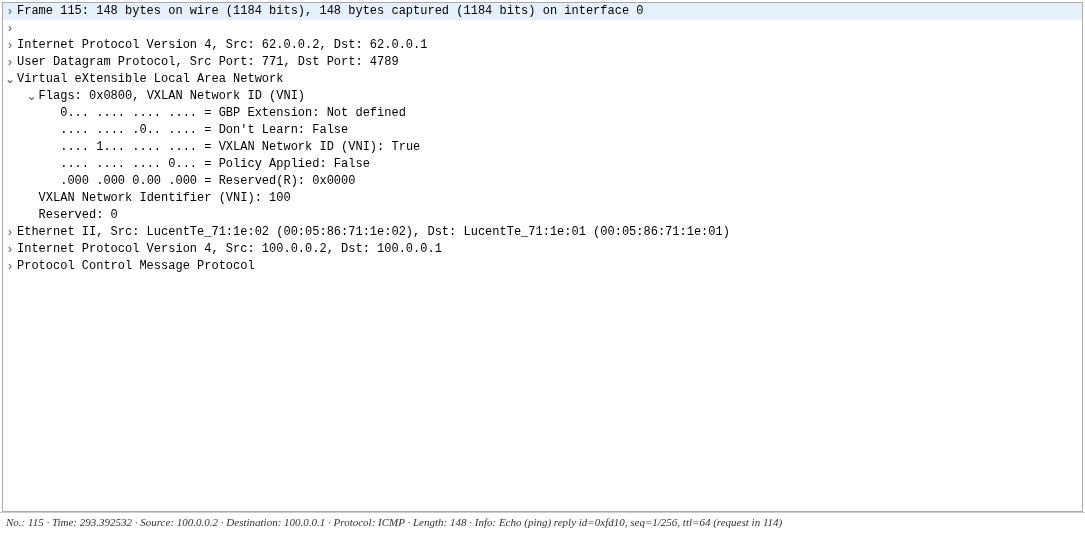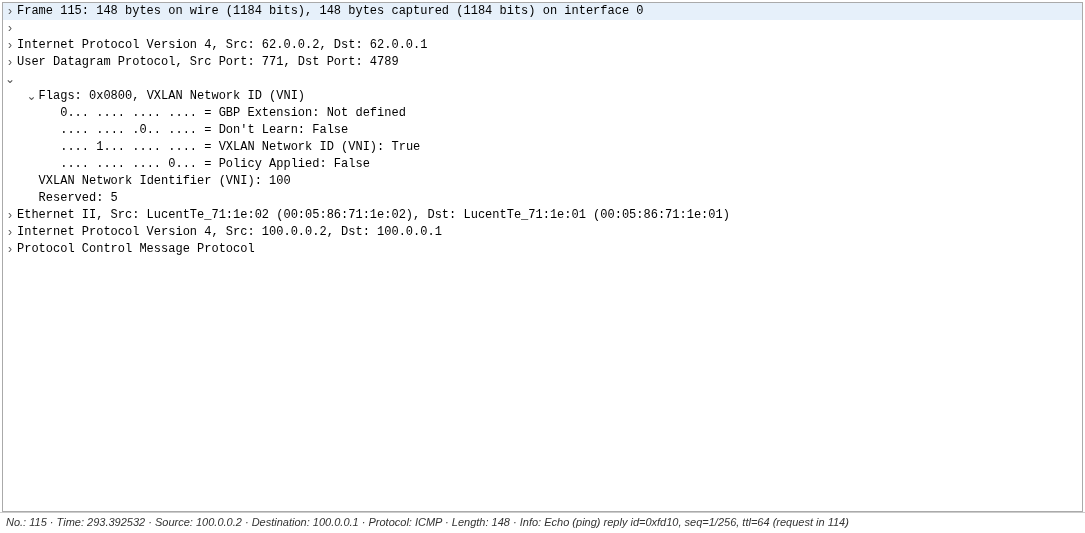--- a/index.html
+++ b/index.html
@@ -40,39 +40,40 @@
   flex-shrink: 0;
 }
 .twisty.blank { color: transparent; }
 .label { white-space: pre; }
 .status {
   border-top: 1px solid #ccc;
   font-style: italic;
   font-size: 11px;
   color: #333;
   padding: 3px 6px 5px 6px;
-  font-family: Liberation Sans, sans-serif;
+  font-family: Liberation Serif, serif;
 }
 </style>
 </head>
 <body>
 
 <div class="pane" id="tree">
     <div class="row selected"><span></span><span class="twisty">›</span><span class="label">Frame 115: 148 bytes on wire (1184 bits), 148 bytes captured (1184 bits) on interface 0</span></div>
     <div class="row"><span></span><span class="twisty">›</span></div>
     <div class="row"><span></span><span class="twisty">›</span><span class="label">Internet Protocol Version 4, Src: 62.0.0.2, Dst: 62.0.0.1</span></div>
     <div class="row"><span></span><span class="twisty">›</span><span class="label">User Datagram Protocol, Src Port: 771, Dst Port: 4789</span></div>
-    <div class="row"><span></span><span class="twisty">⌄</span></div>
+    <div class="row"><span></span><span class="twisty">⌄</span><span class="label">Virtual eXtensible Local Area Network</span></div>
     <div class="row"><span>   </span><span class="twisty">⌄</span><span class="label">Flags: 0x0800, VXLAN Network ID (VNI)</span></div>
     <div class="row"><span>      </span><span class="twisty blank">·</span><span class="label">0... .... .... .... = GBP Extension: Not defined</span></div>
     <div class="row"><span>      </span><span class="twisty blank">·</span><span class="label">.... .... .0.. .... = Don't Learn: False</span></div>
     <div class="row"><span>      </span><span class="twisty blank">·</span><span class="label">.... 1... .... .... = VXLAN Network ID (VNI): True</span></div>
     <div class="row"><span>      </span><span class="twisty blank">·</span><span class="label">.... .... .... 0... = Policy Applied: False</span></div>
+    <div class="row"><span>      </span><span class="twisty blank">·</span><span class="label">.000 .000 0.00 .000 = Reserved(R): 0x0000</span></div>
     <div class="row"><span>   </span><span class="twisty blank">·</span><span class="label">VXLAN Network Identifier (VNI): 100</span></div>
-    <div class="row"><span>   </span><span class="twisty blank">·</span><span class="label">Reserved: 5</span></div>
+    <div class="row"><span>   </span><span class="twisty blank">·</span><span class="label">Reserved: 0</span></div>
     <div class="row"><span></span><span class="twisty">›</span><span class="label">Ethernet II, Src: LucentTe_71:1e:02 (00:05:86:71:1e:02), Dst: LucentTe_71:1e:01 (00:05:86:71:1e:01)</span></div>
     <div class="row"><span></span><span class="twisty">›</span><span class="label">Internet Protocol Version 4, Src: 100.0.0.2, Dst: 100.0.0.1</span></div>
     <div class="row"><span></span><span class="twisty">›</span><span class="label">Protocol Control Message Protocol</span></div>
   </div>
 
 <div class="status">
   <span>No.:</span>
   <span>115</span>
   <span> · </span>
   <span>Time:</span>

